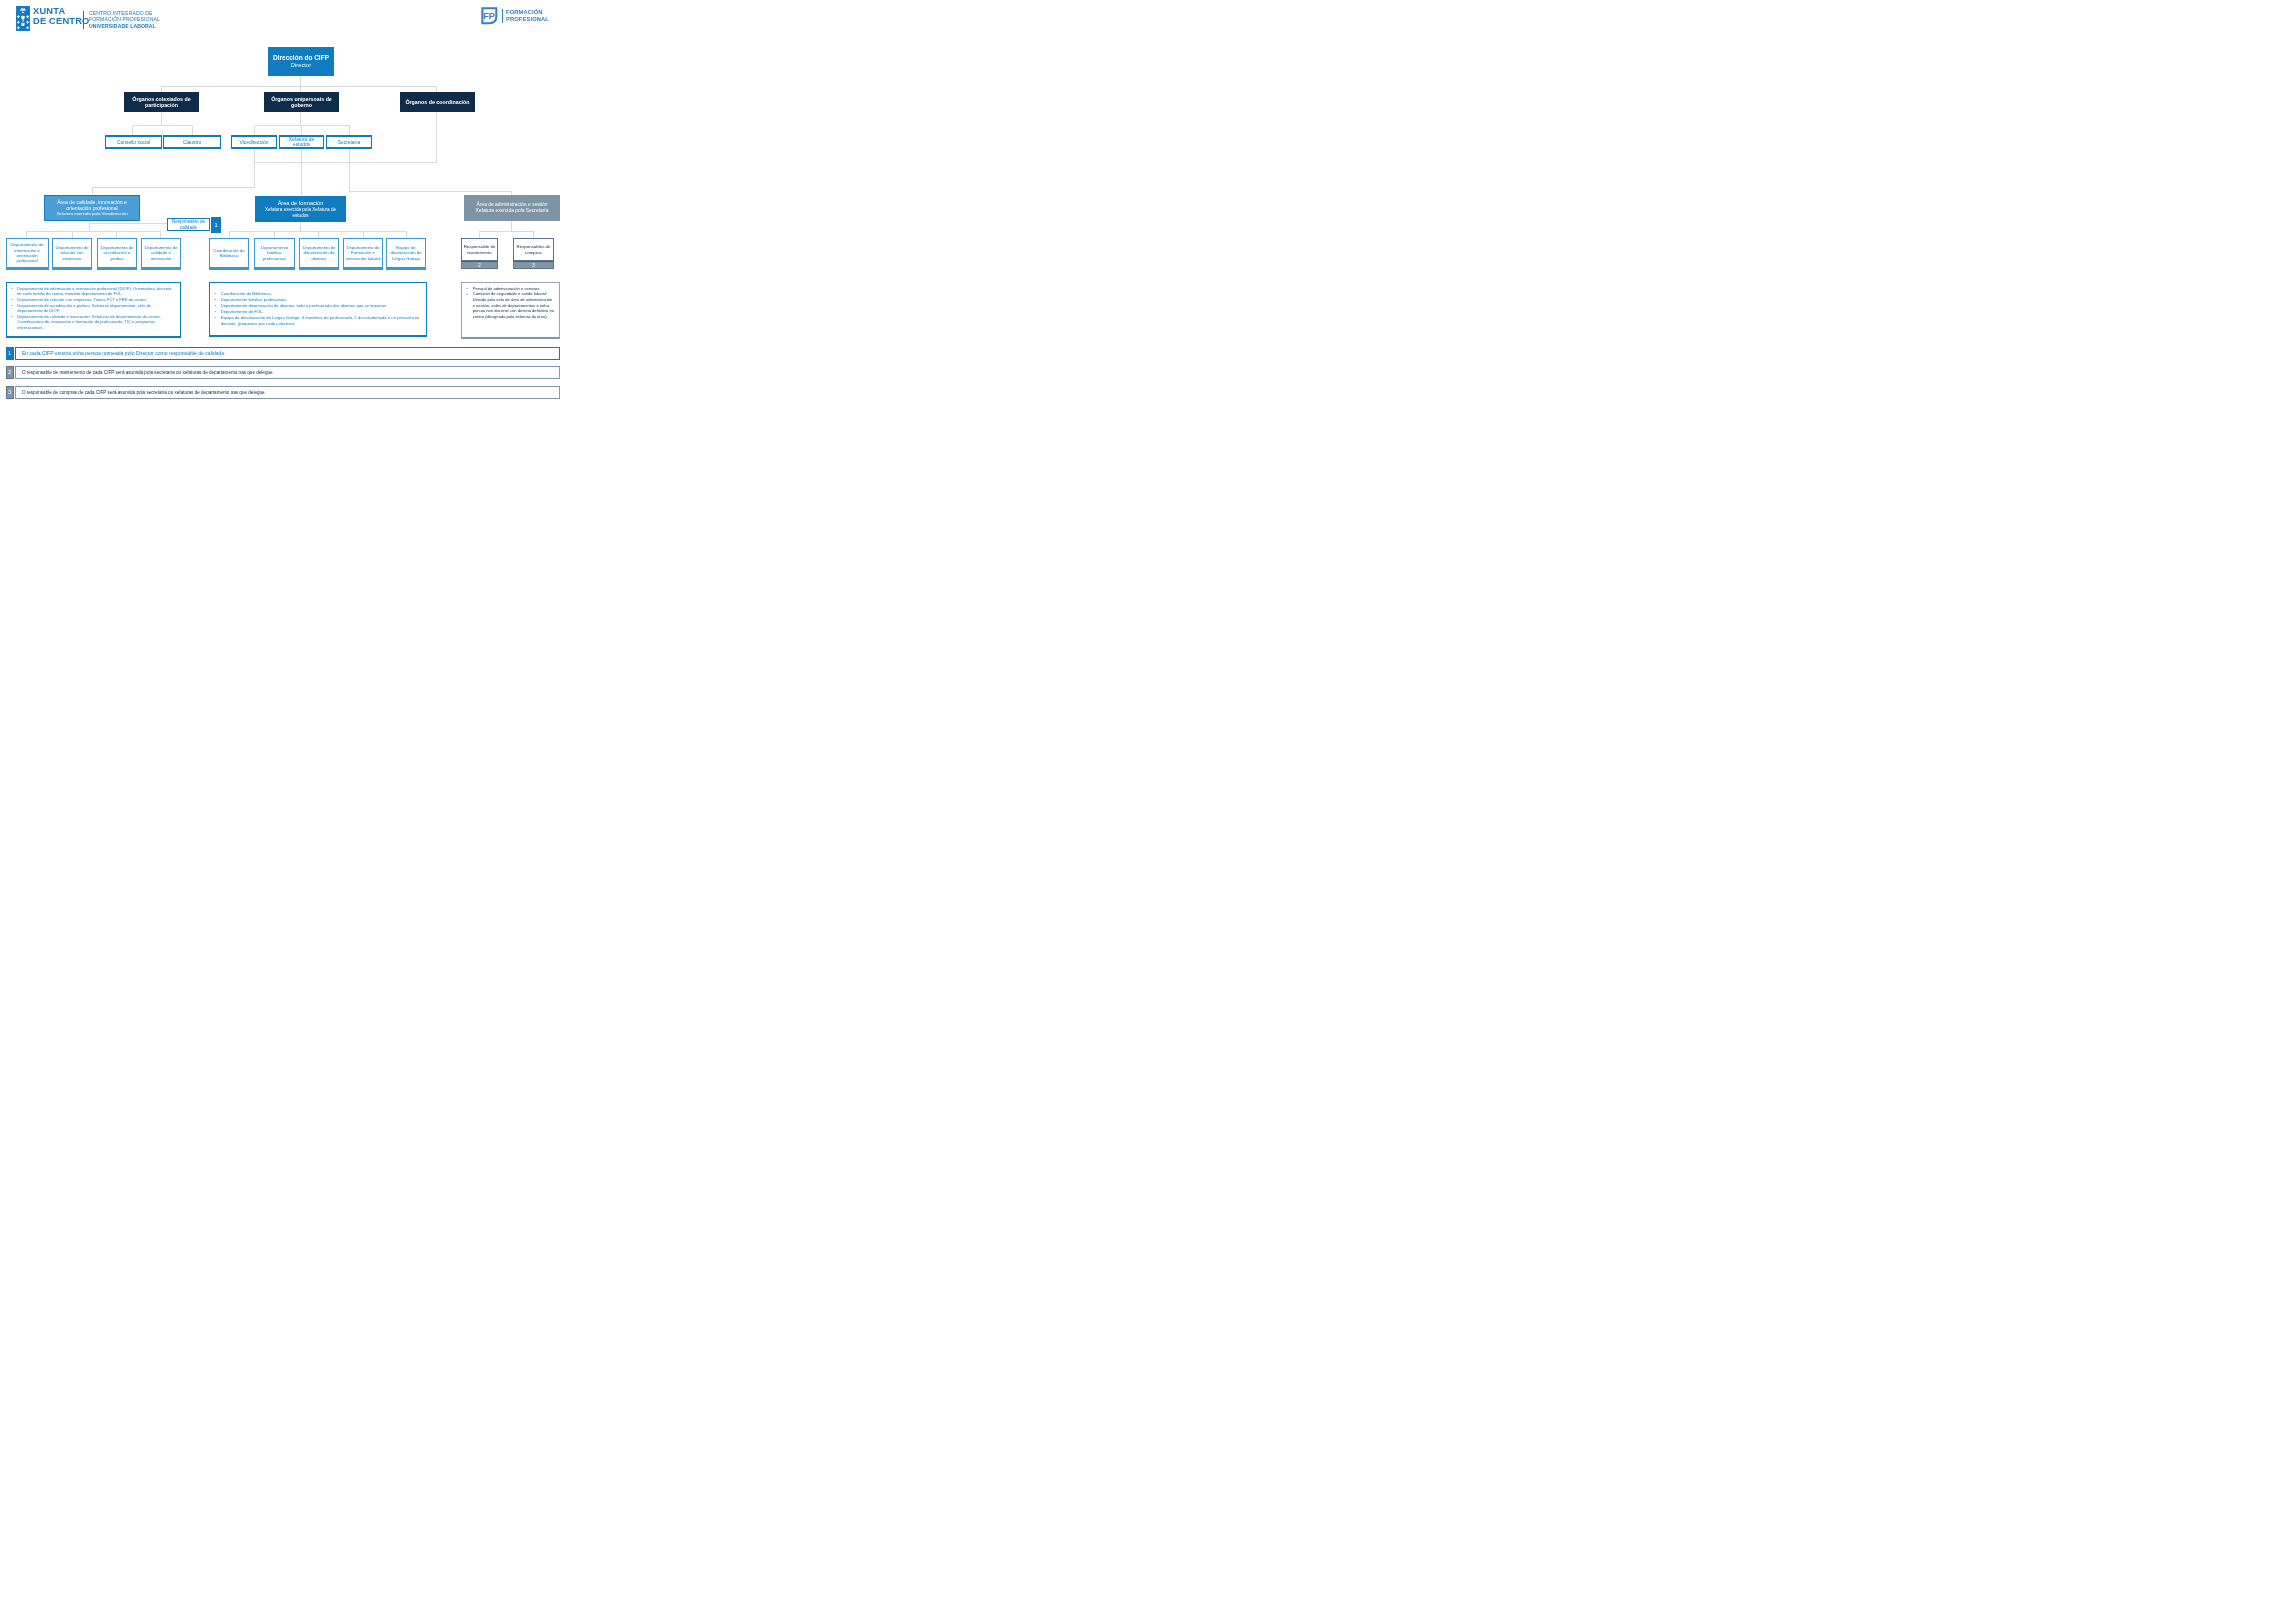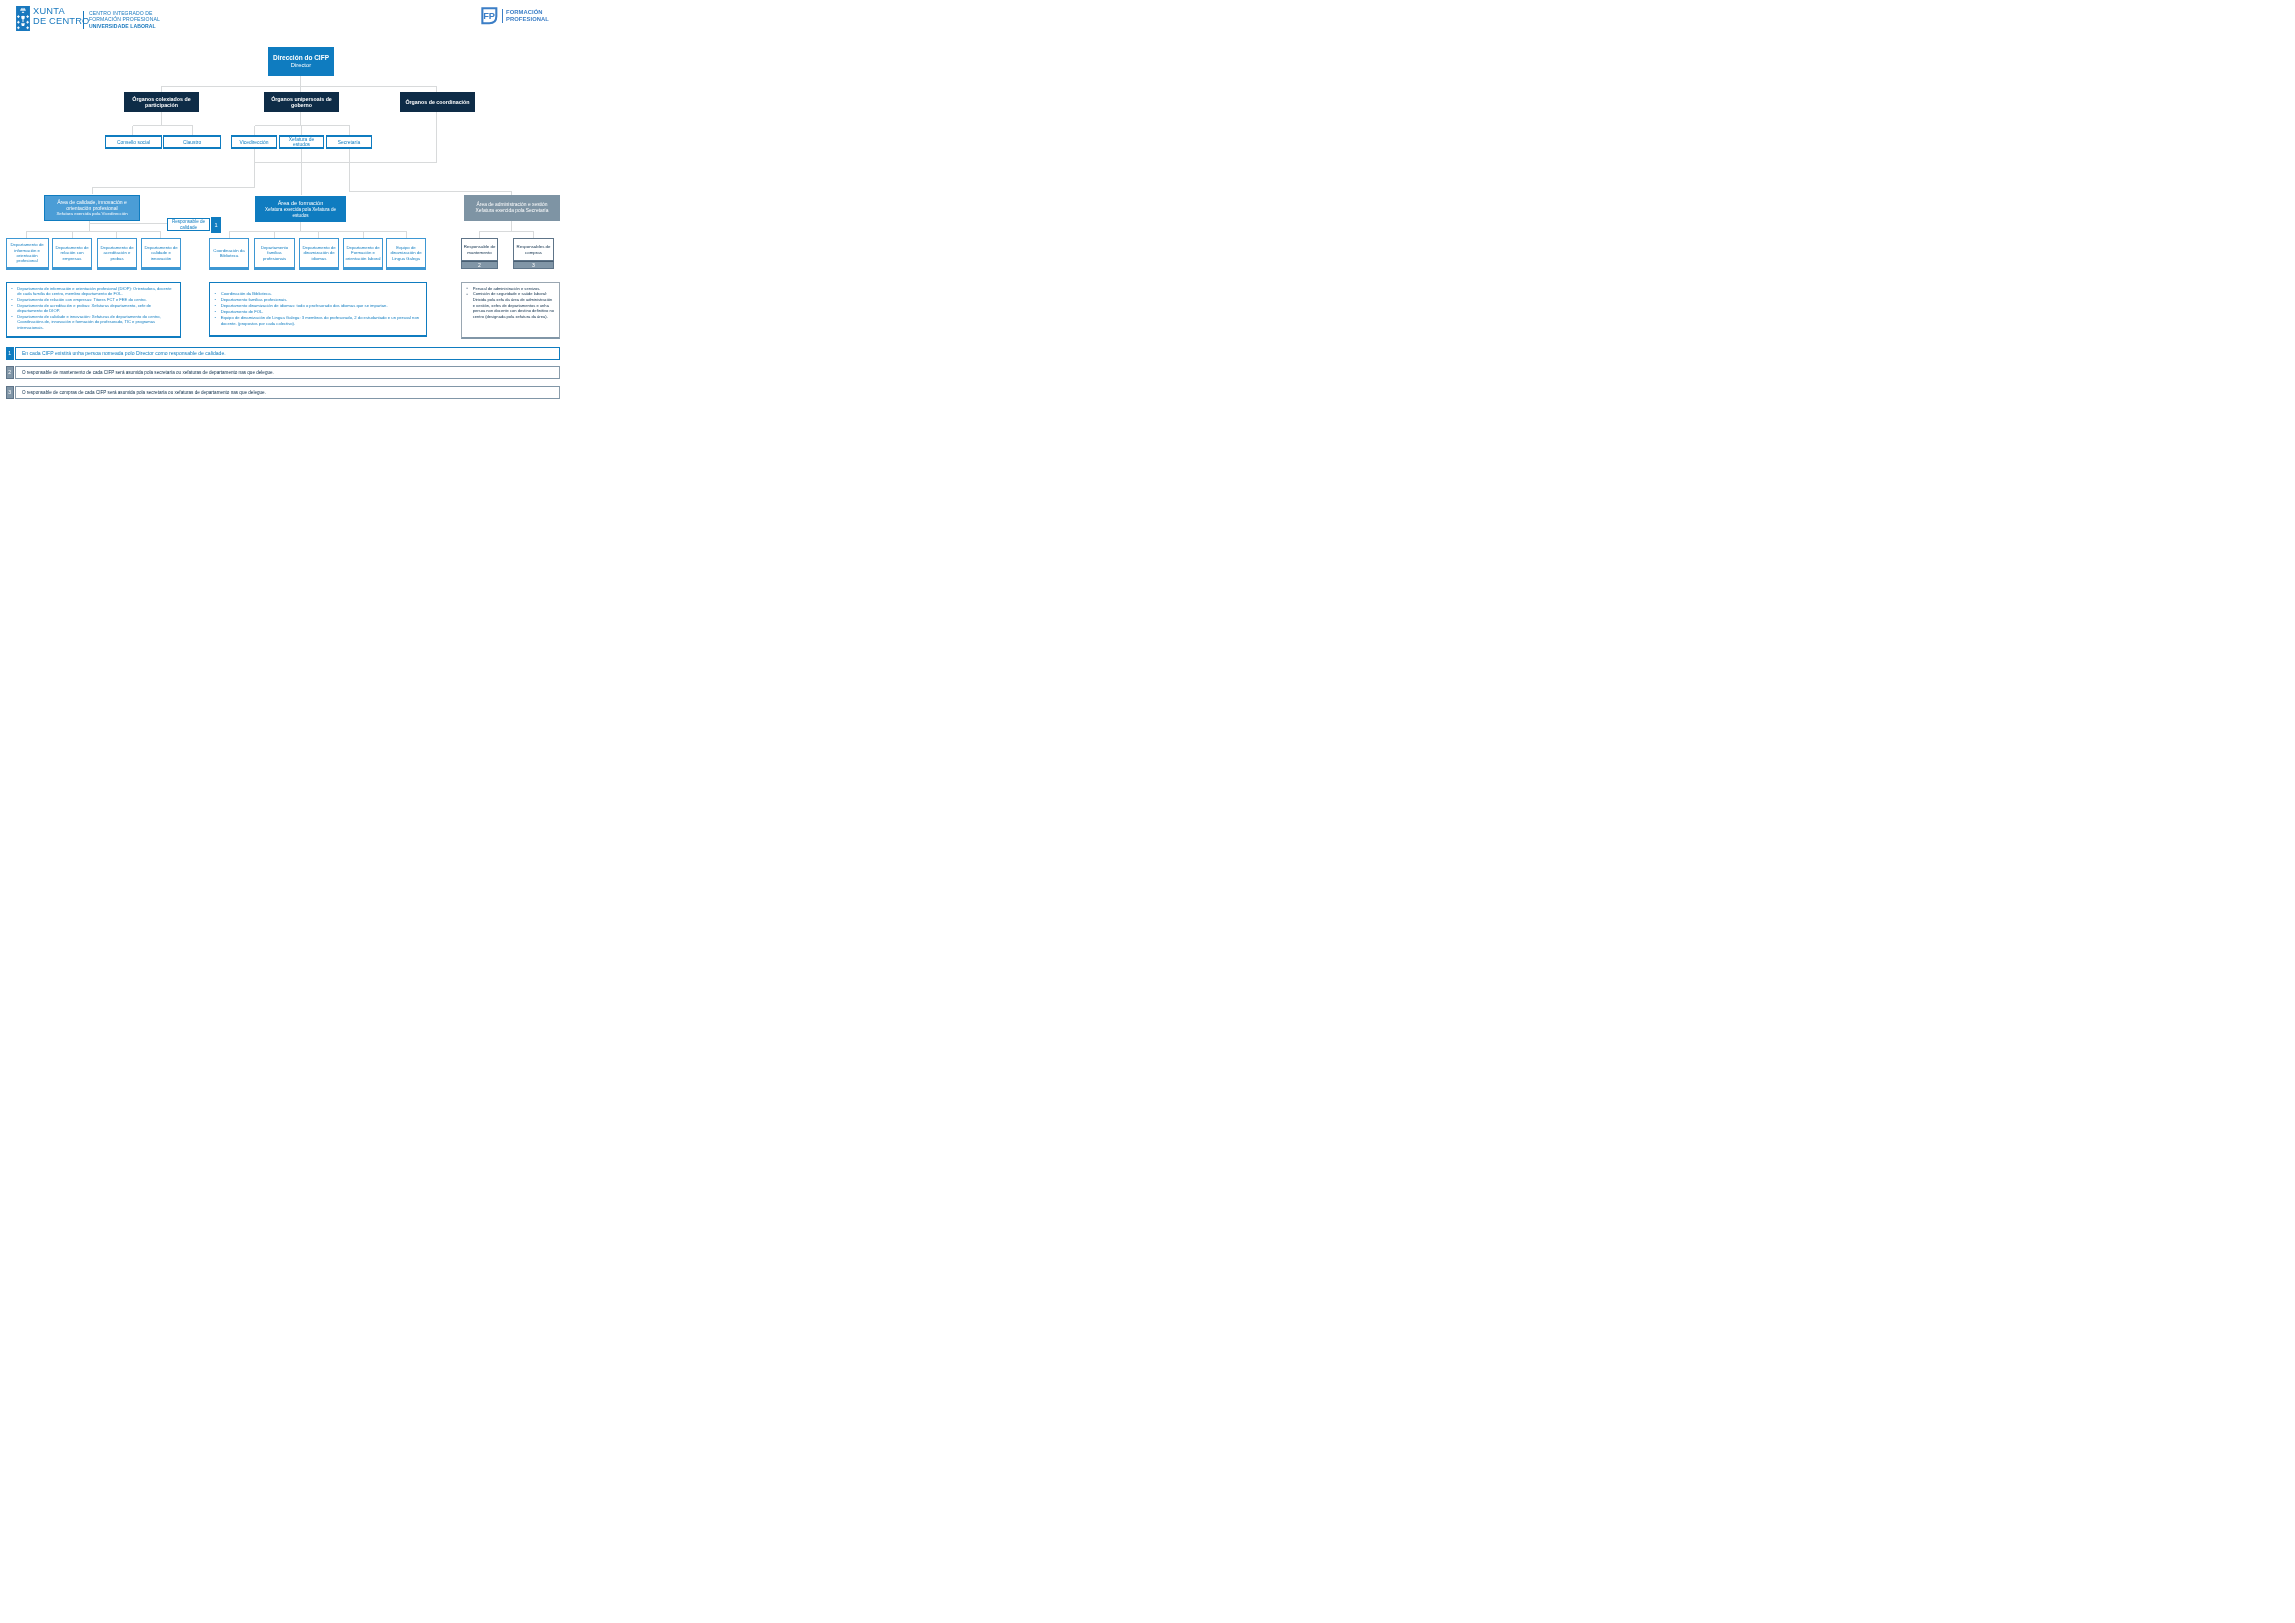--- a/index.html
+++ b/index.html
@@ -8,21 +8,21 @@
     --textnavy:#0D2E4A; --xunta:#1878BE; --fpblue:#3B7EC6;
   }
   html,body{margin:0;padding:0;background:#fff;}
   body{font-family:"Liberation Sans",sans-serif;}
   #canvas{position:relative;width:574px;height:406px;background:#fff;overflow:hidden;}
   .abs{position:absolute;box-sizing:border-box;}
   .ctr{display:flex;flex-direction:column;align-items:center;justify-content:center;text-align:center;}
   .line{position:absolute;background:var(--line);z-index:1;}
   .box{z-index:2;}
   
-  .xunta-name{color:var(--xunta);font-weight:400;font-size:9.3px;line-height:9.7px;letter-spacing:0.2px;}
+  .xunta-name{color:var(--xunta);font-weight:700;font-size:9.3px;line-height:9.7px;letter-spacing:0.2px;}
   .org-line{color:var(--xunta);font-size:5.1px;line-height:6.2px;letter-spacing:0.1px;font-weight:500;}
   .org-line.bold{font-weight:800;}
   .vdiv{width:0.9px;background:var(--xunta);}
   .fp-line{color:var(--fpblue);font-size:5.8px;line-height:7px;font-weight:600;letter-spacing:0.1px;}
   
   .rootbox{background:var(--primary);color:#fff;}
   .rootbox .t1{font-size:6.5px;font-weight:700;line-height:7.9px;}
   .rootbox .t2{font-size:5.8px;line-height:7px;}
   .navybox{background:var(--navy);color:#fff;font-size:5.3px;font-weight:700;line-height:6.5px;padding:0.9px;}
   .outline{background:#fff;border:0.9px solid var(--primary);border-top-width:2.3px;border-bottom-width:2.3px;color:var(--primary);font-size:4.9px;line-height:5.3px;}

